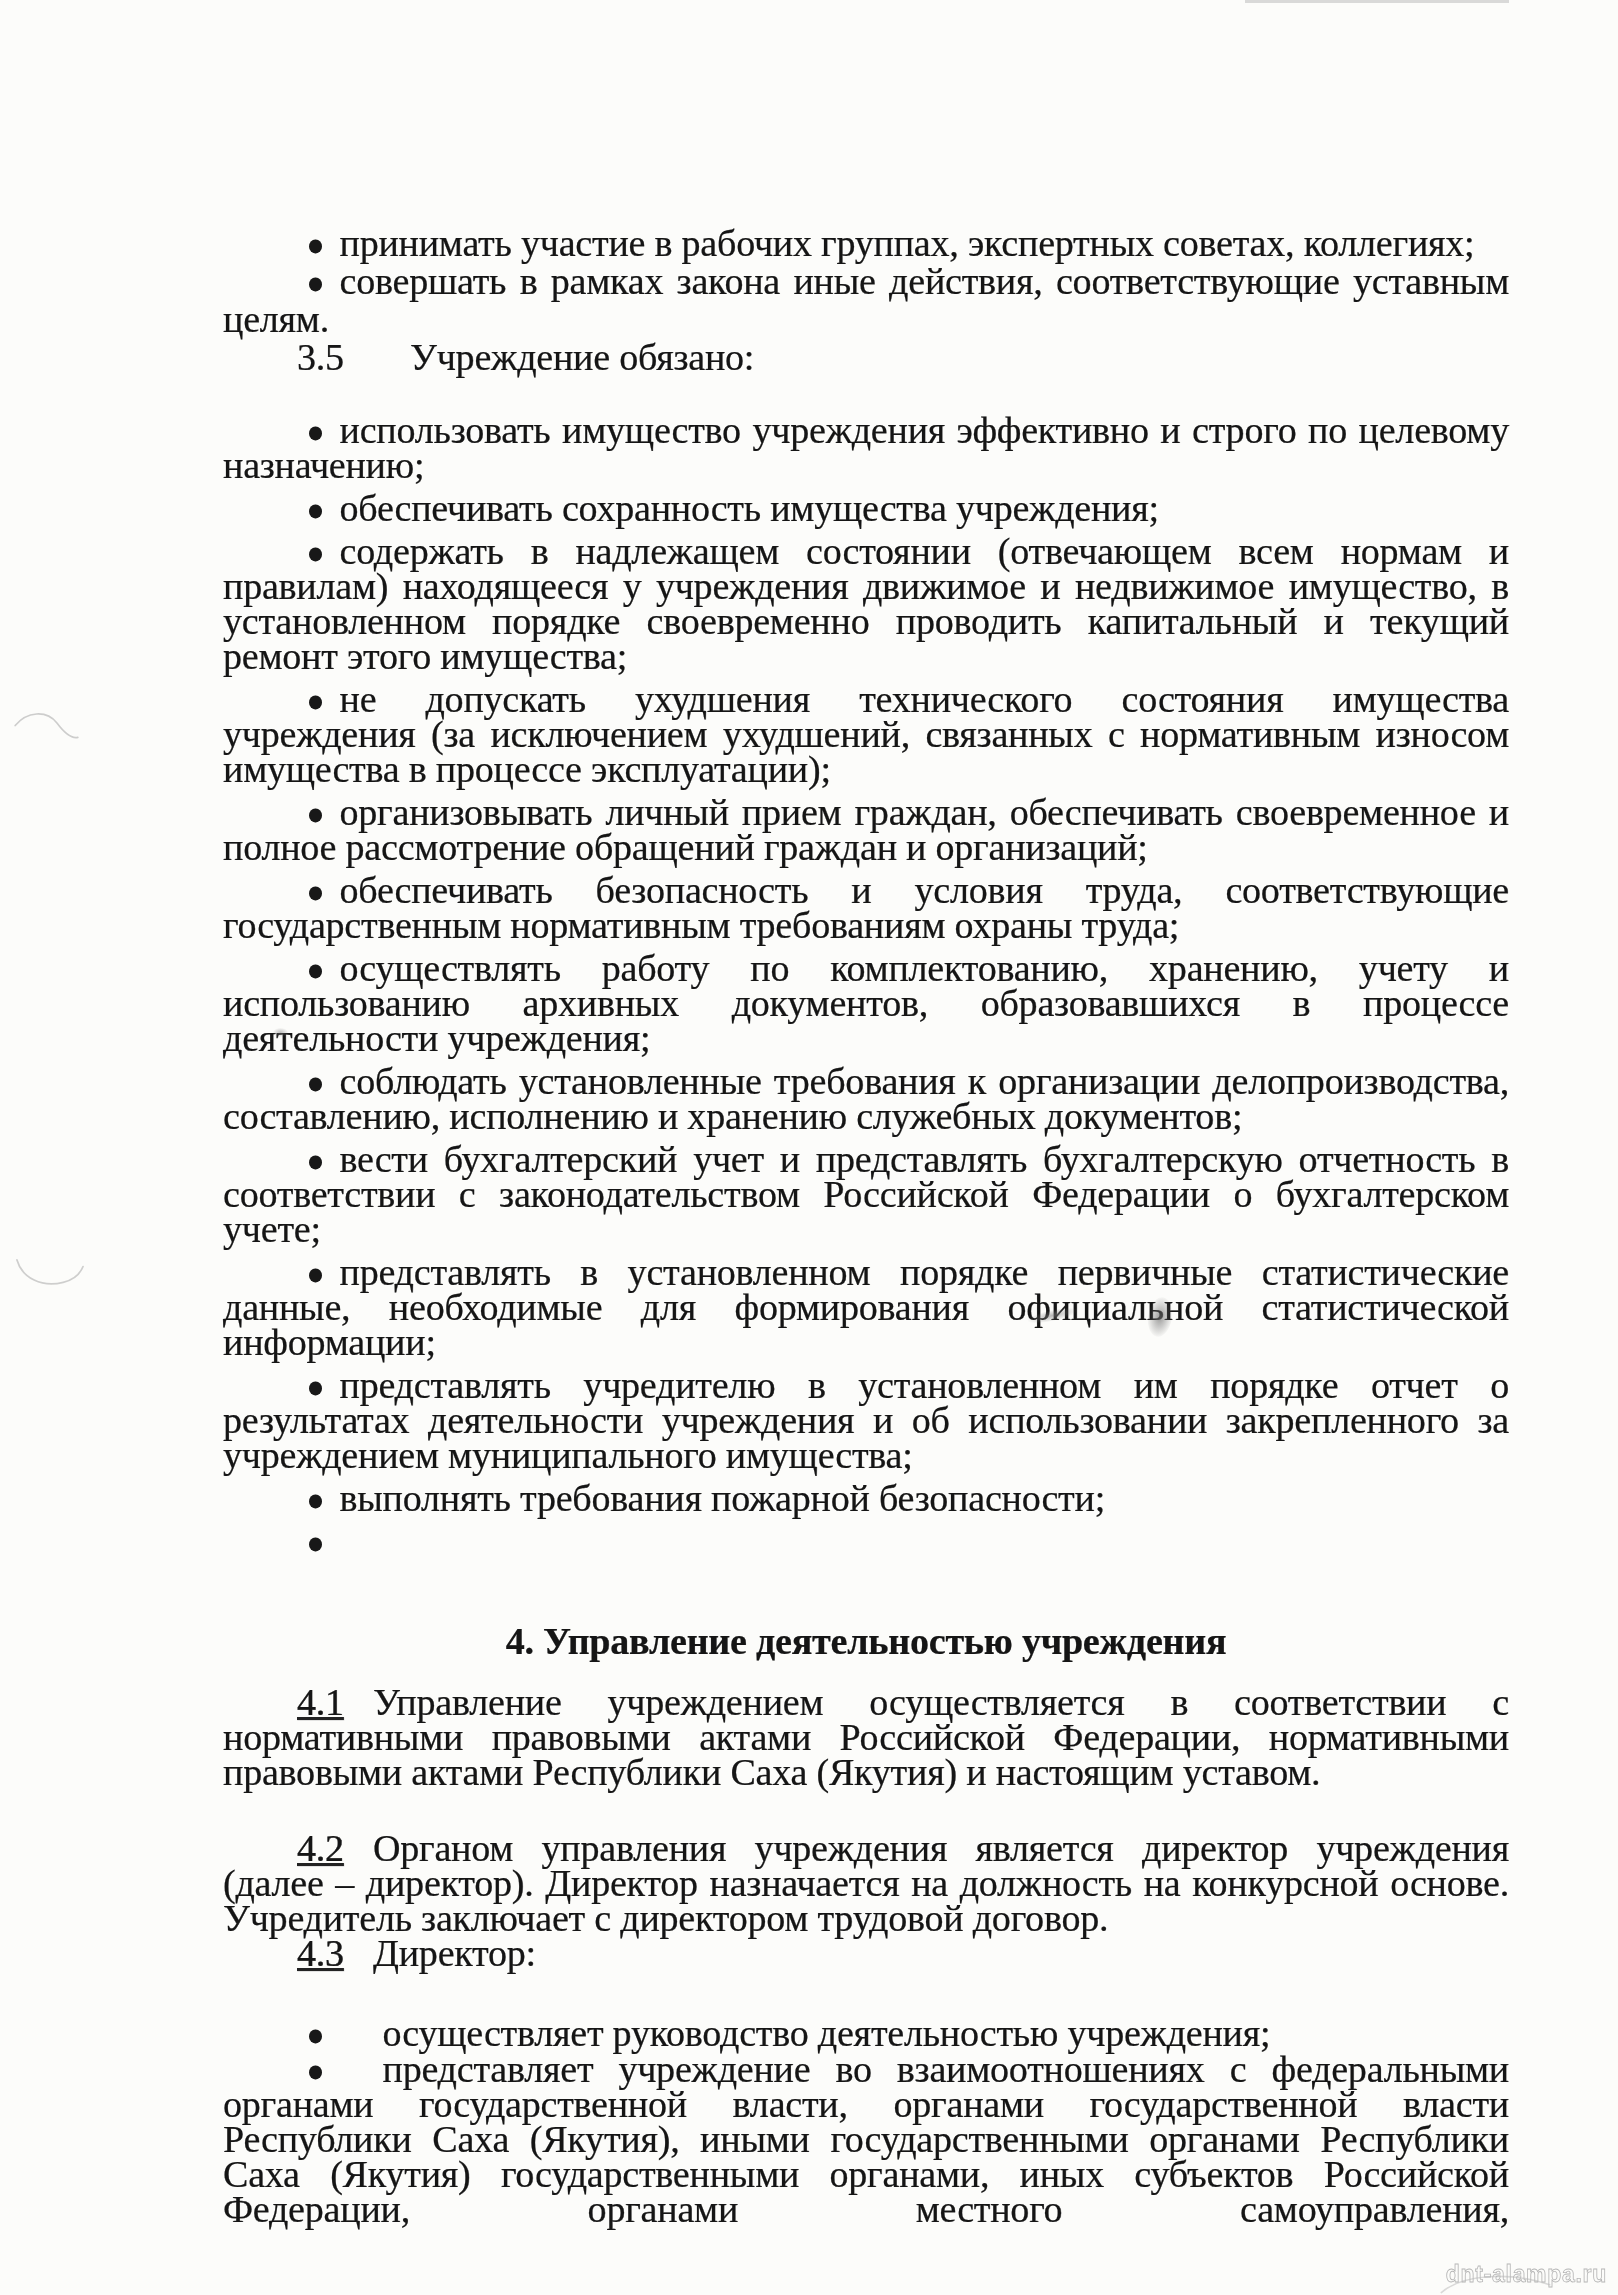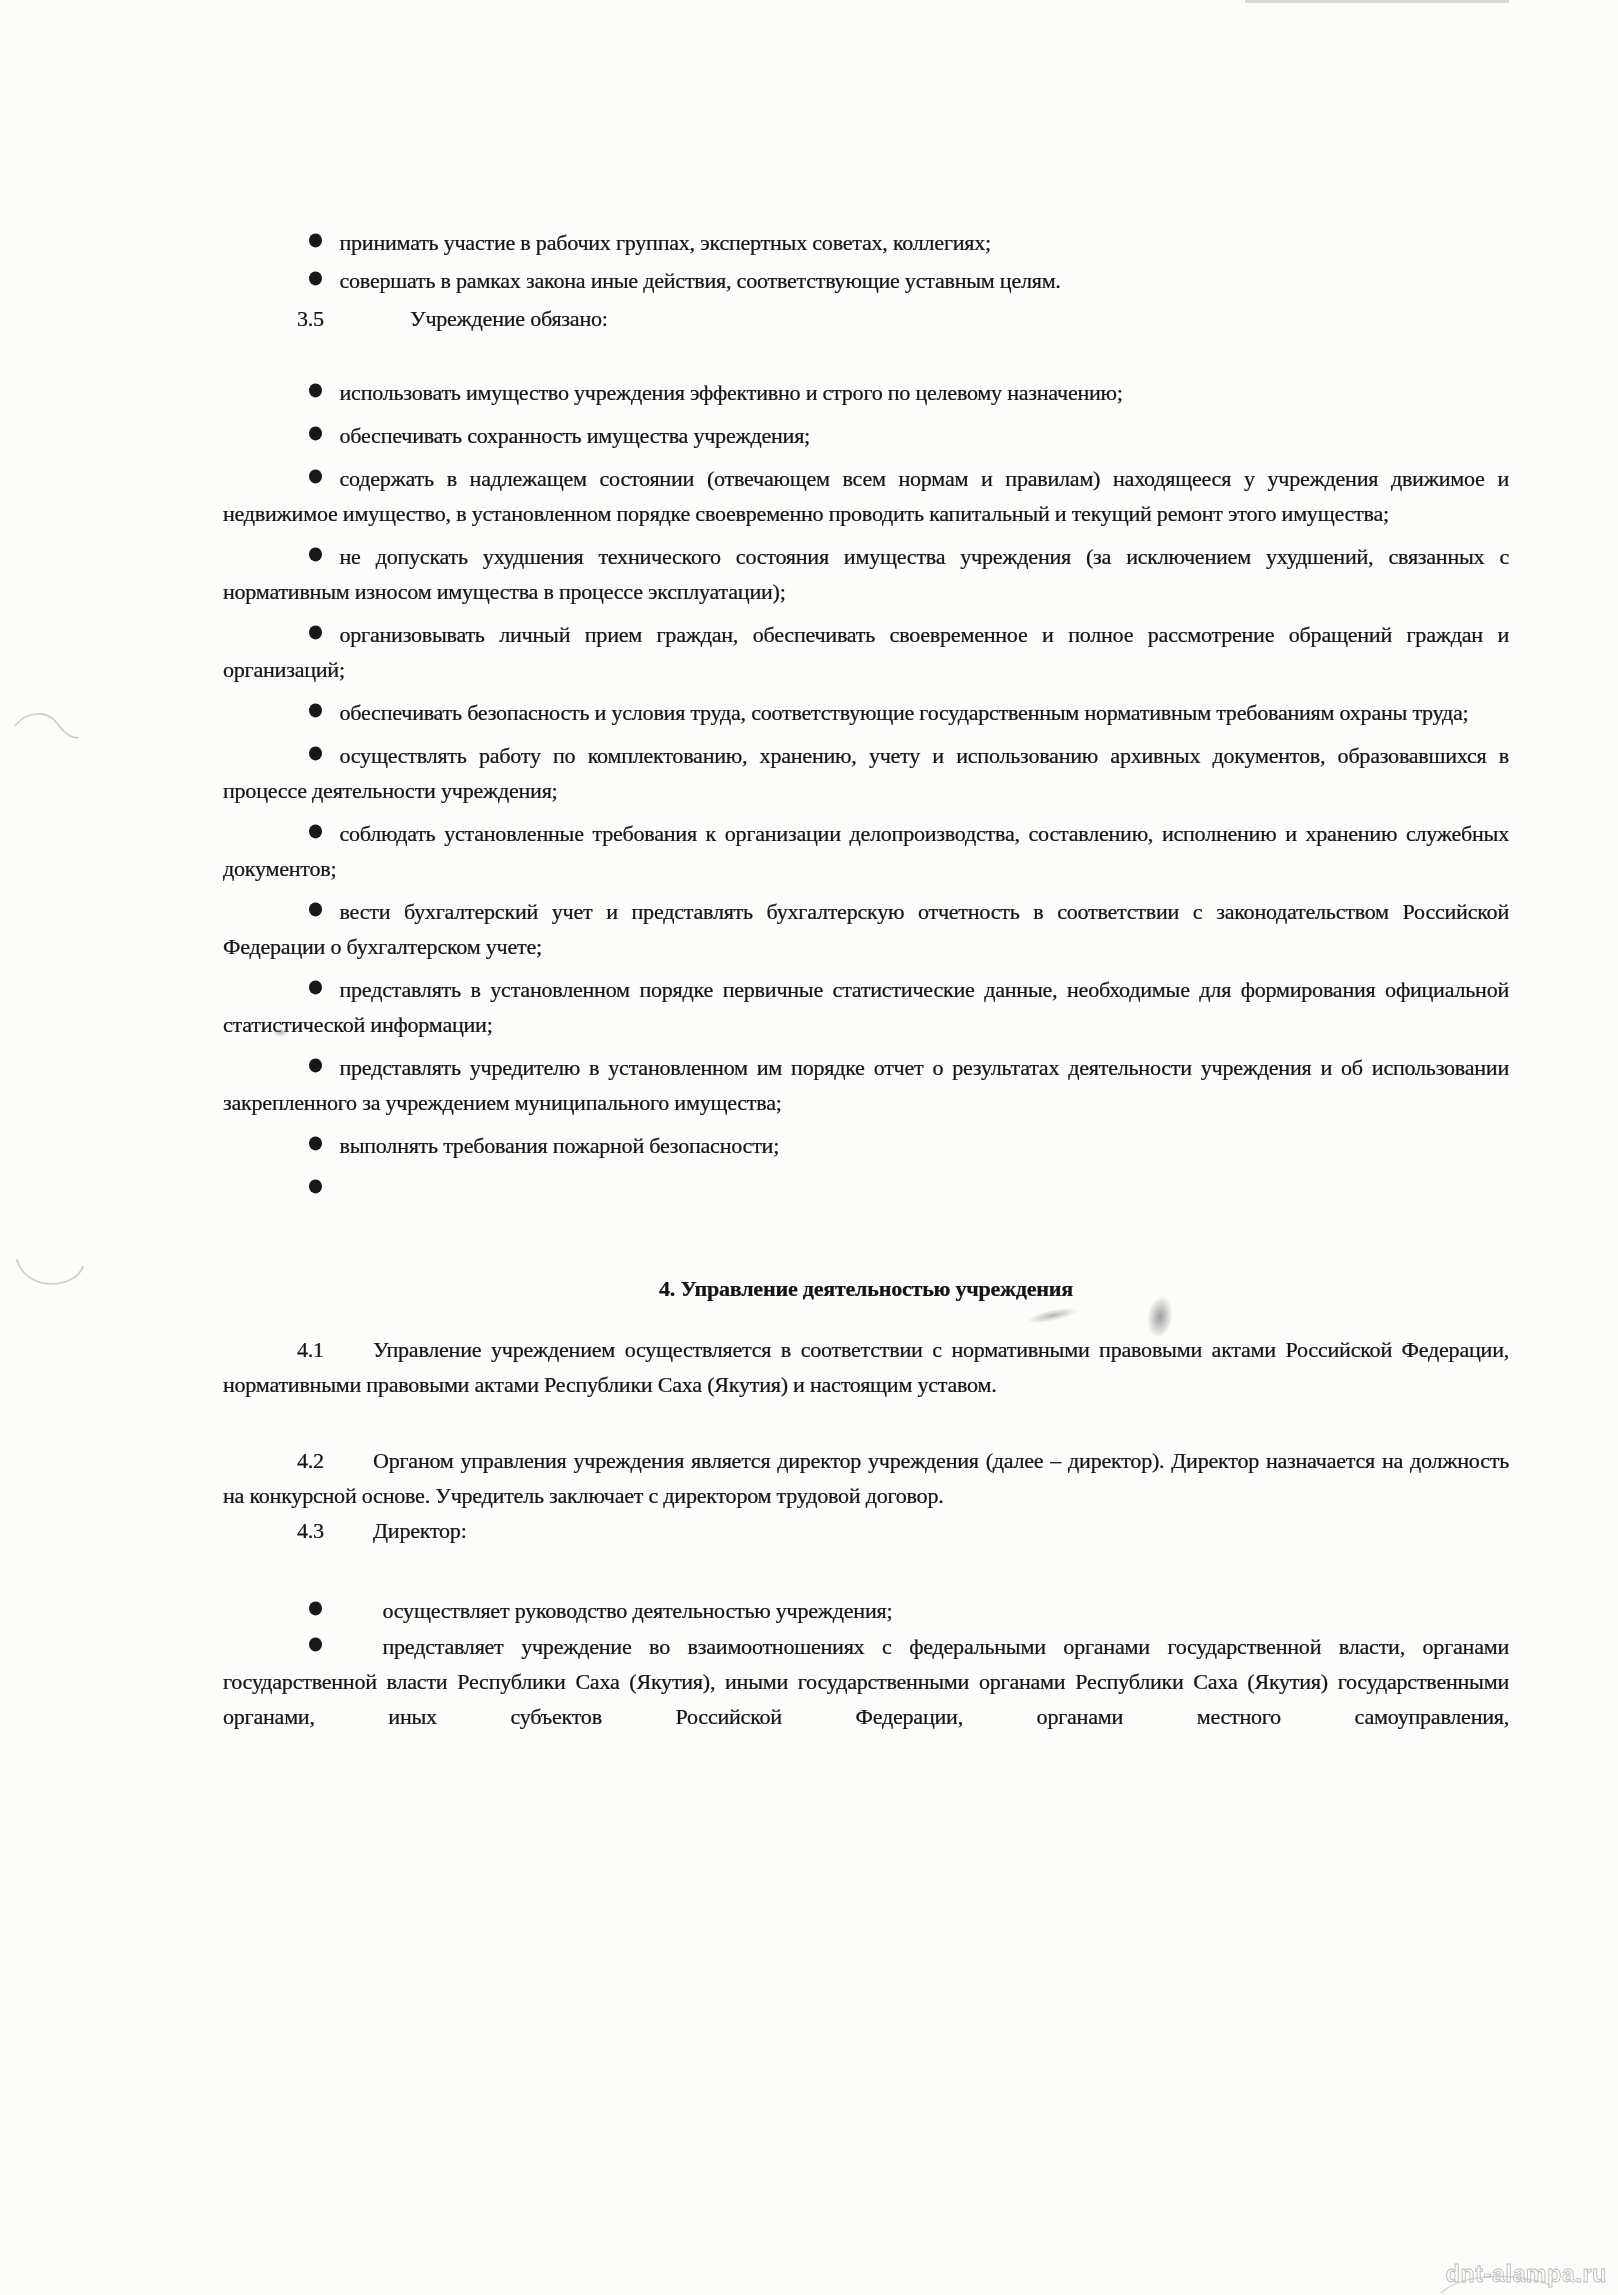--- a/index.html
+++ b/index.html
@@ -7,32 +7,32 @@
     position:relative;
     width:1619px;height:2295px;
     background:#fcfcfa;
     overflow:hidden;
     font-family:"Liberation Serif","DejaVu Serif",serif;
     color:#151515;
   }
   .content{
     position:relative;
     padding:224px 110px 0 223px;
-    font-size:22px;
+    font-size:38px;
     letter-spacing:-0.2px;
     line-height:35px;
     text-shadow:0.3px 0.4px 0.5px rgba(20,20,20,0.28);
     -webkit-text-stroke:0.2px #232323;
   }
   p{margin:0;}
   .top-list p{line-height:38px;text-indent:86px;}
   .num-para{text-indent:74px;line-height:38px;}
   .num{display:inline-block;text-indent:0;}
   .num-35{width:113px;}
-  .num-4x{width:76px;}
+  .num-4x{width:76px;text-decoration:underline;}
   .dot{
     display:inline-block;width:12.5px;height:14px;border-radius:50%;
     background:#181818;margin-right:18px;transform:translateY(-2.6px);
   }
   .li{text-align:justify;text-indent:86px;}
   .obl-list{margin-top:37px;}
   .obl-list p{margin:0 0 8px 0;line-height:35px;}
   .d-list{margin-top:45px;}
   .d-list p{margin:0 0 1.3px 0;line-height:35px;}
   .d-list .dot{margin-right:61px;}

